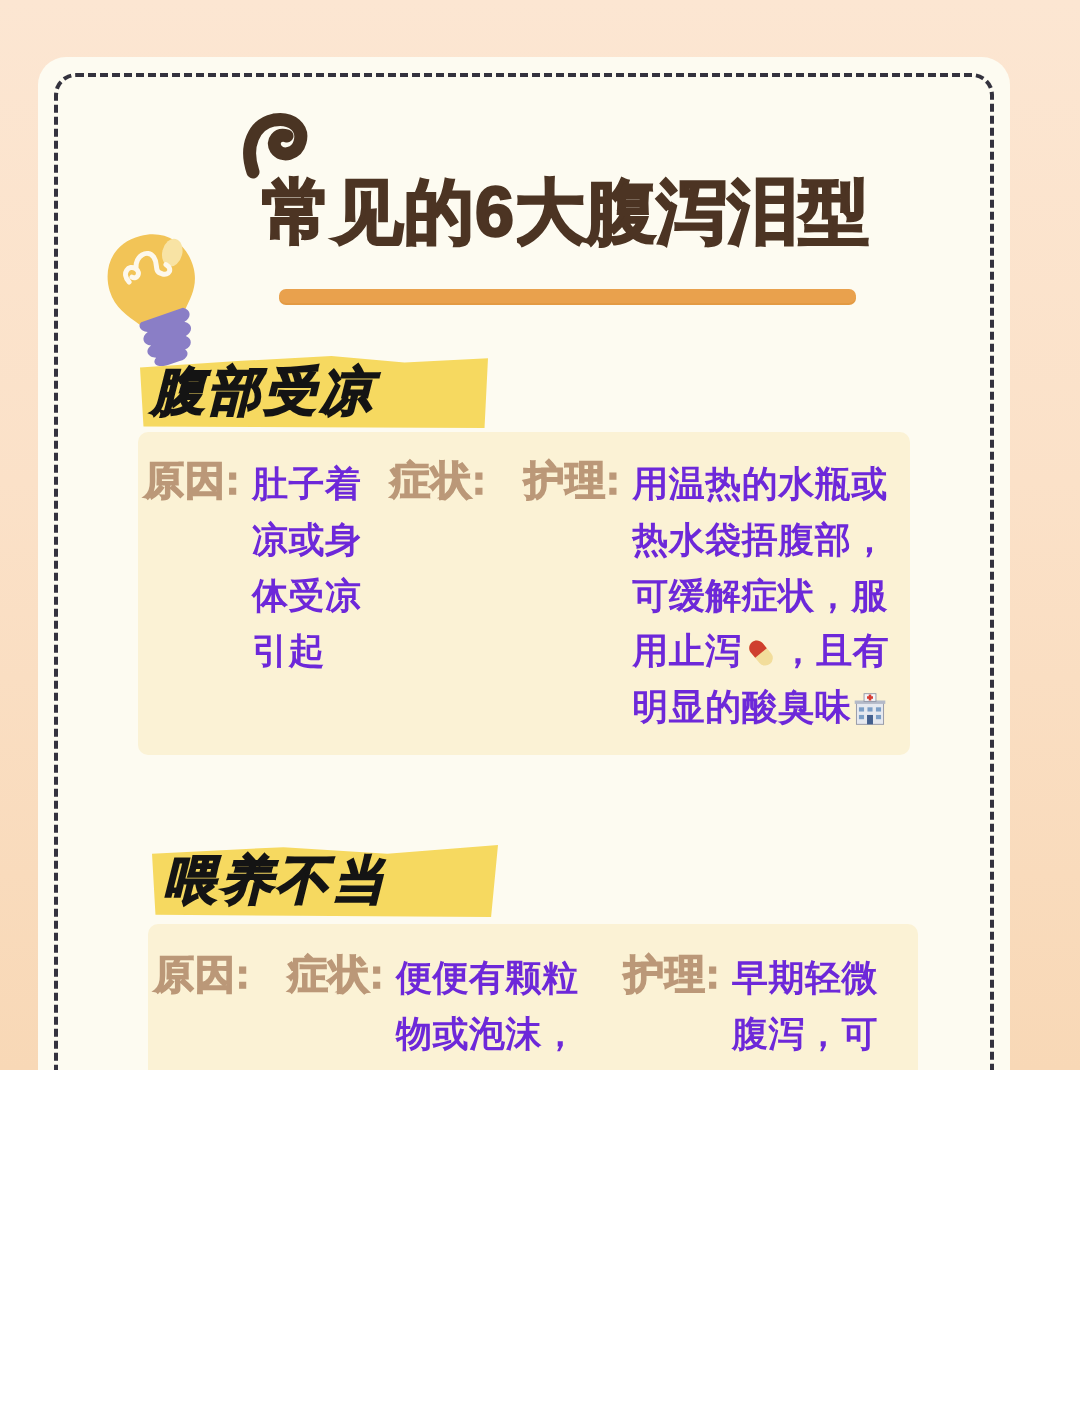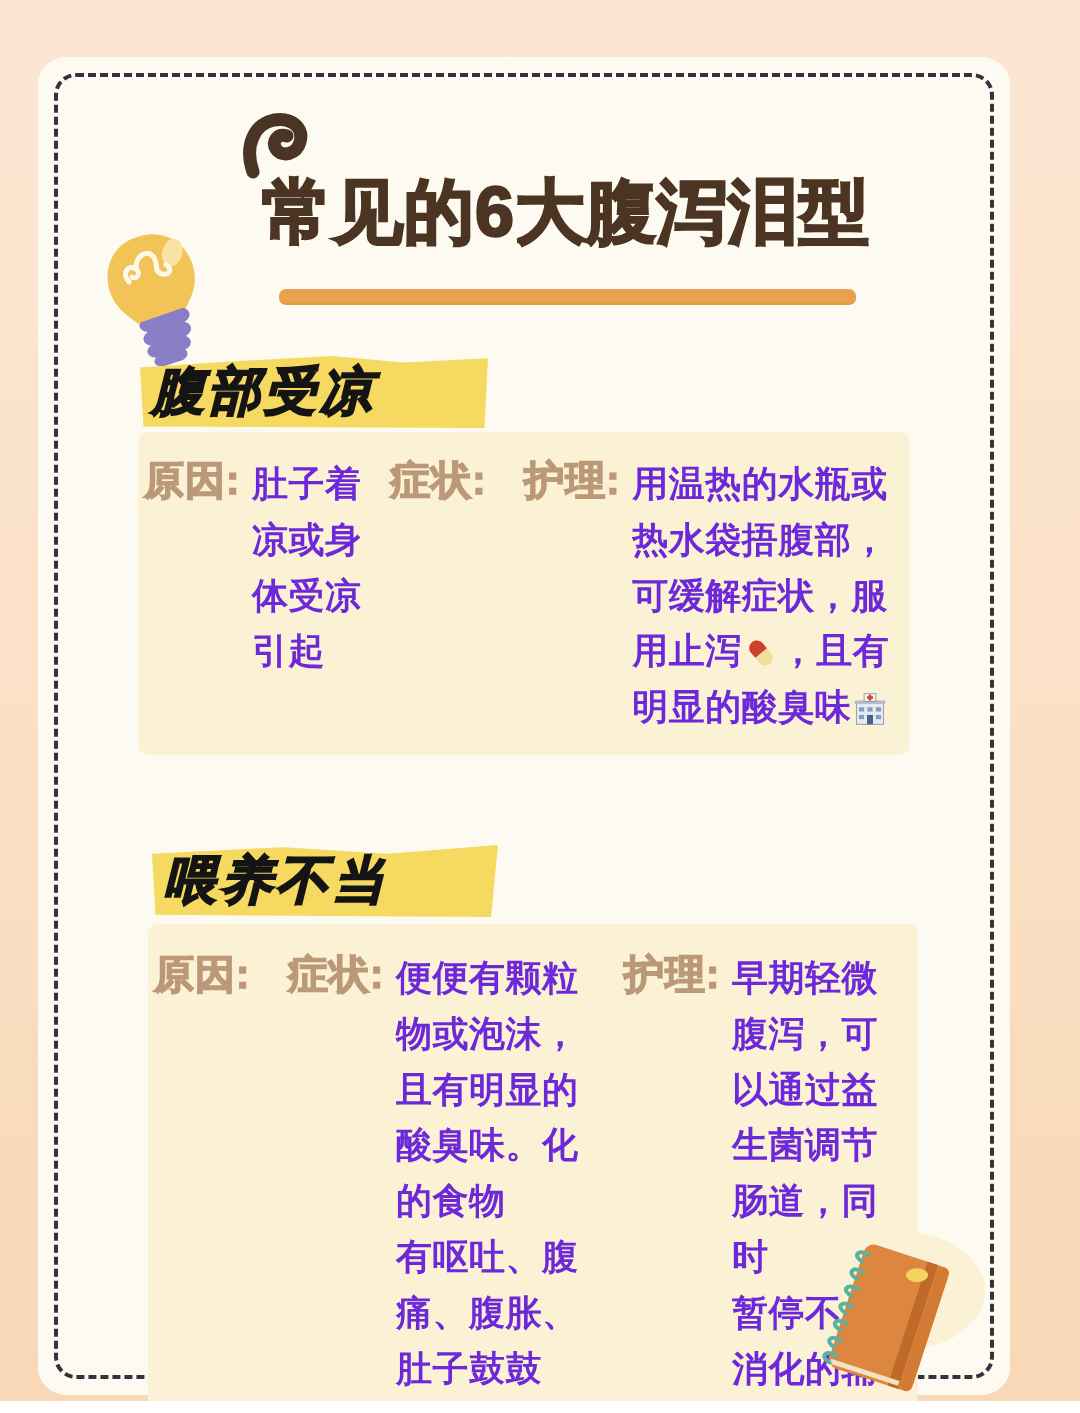--- a/index.html
+++ b/index.html
@@ -1,18 +1,18 @@
 <!DOCTYPE html>
 <html><head>
 <meta charset="utf-8">
 <style>
   * { margin:0; padding:0; box-sizing:border-box; }
   body { font-family:"Liberation Sans", sans-serif; }
   .page {
-    position:relative; width:1080px; height:1401px; overflow:hidden;
+    position:relative; width:1080px; height:1070px; overflow:hidden;
     background:linear-gradient(180deg,#fce6d2 0%, #fbe1c8 45%, #f8d8b6 100%);
   }
   .panel {
     position:absolute; left:38px; top:57px; width:972px; height:1338px;
     background:#fdfbf1; border-radius:28px;
   }
   .dash-frame {
     position:absolute; left:16px; top:16px; right:16px; bottom:16px;
     border:4px dashed #34323e; border-radius:22px;
   }

